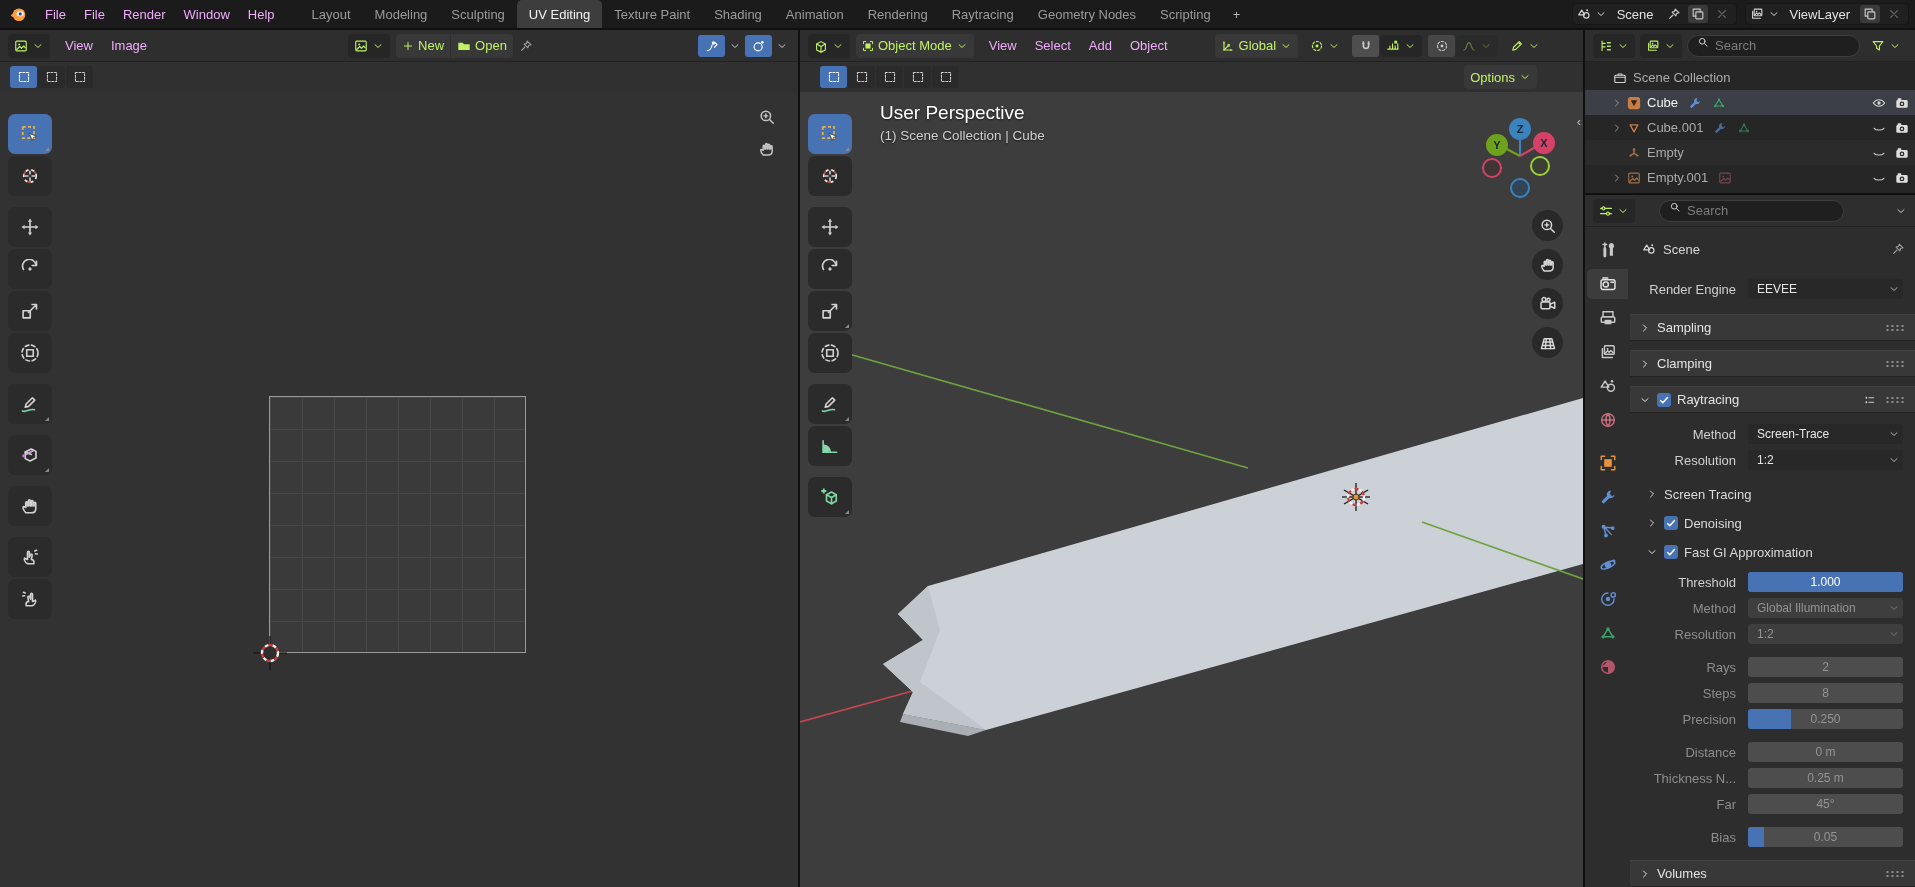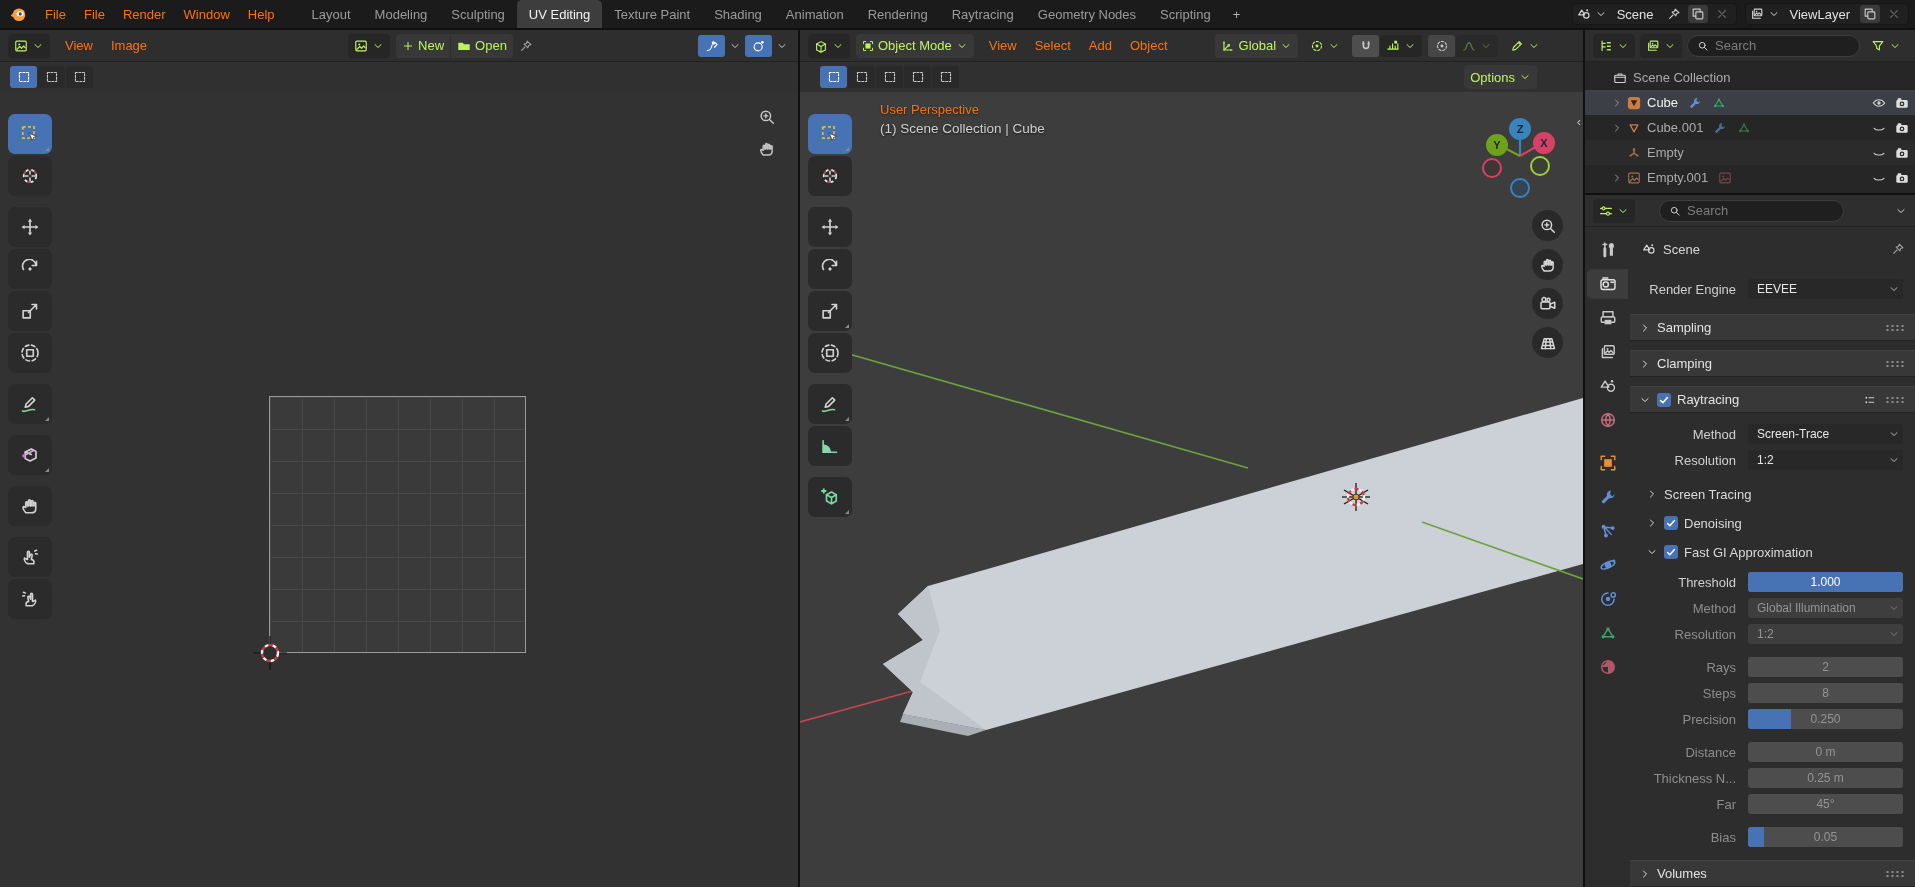--- a/index.html
+++ b/index.html
@@ -4,21 +4,21 @@
 <style>
 *{margin:0;padding:0;box-sizing:border-box}
 html,body{background:#0d0d0d}
 #root{position:relative;width:1915px;height:887px;overflow:hidden;background:#101010;
   font-family:"Liberation Sans",sans-serif;font-size:13px;color:#d4d4d4;-webkit-font-smoothing:antialiased}
 .ic{width:16px;height:16px;display:block}
 .ic12{width:12px;height:12px}.ic14{width:14px;height:14px}.ic18{width:18px;height:18px}.ic20{width:20px;height:20px}
 
 #topbar{position:absolute;left:0;top:0;width:1915px;height:28px;background:#1b1b1b;display:flex;align-items:center;z-index:10}
 #logo{padding:0 8px 0 10px}
-.menu-item{padding:4px 9px;color:#f97316;border-radius:3px;cursor:default}
+.menu-item{padding:4px 9px;color:#f0abfc;border-radius:3px;cursor:default}
 .ws-tabs{display:flex;align-items:stretch;height:28px;margin-left:16px}
 .ws-tab{display:flex;align-items:center;padding:0 12px;color:#9b9b9b;font-size:13px}
 .ws-tab.active{background:#3d3d3d;color:#f3f3f3;border-radius:5px 5px 0 0}
 .ws-add{display:flex;align-items:center;padding:0 10px;color:#b5b5b5}
 .tb-right{margin-left:auto;display:flex;gap:8px;margin-right:6px;align-items:center}
 .idblock{display:flex;align-items:center;background:#202020;border:1px solid #161616;border-radius:4px;height:22px;padding:0 4px;gap:4px}
 .idblock .txt{padding:0 6px;color:#e0e0e0}
 .minibtn{display:flex;align-items:center;justify-content:center;width:20px;height:18px;border-radius:3px;color:#c9c9c9;background:#3a3a3a}
 .minibtn.flat{background:transparent}
 .dim{opacity:.38}
@@ -42,36 +42,36 @@
 .toolbtn.gap{margin-top:9px}
 .toolbtn .corner{position:absolute;right:3px;bottom:3px;width:0;height:0;border-left:4px solid transparent;border-bottom:4px solid #8a8a8a}
 .green{color:#7ed6a2}
 
 #uvgrid{position:absolute;left:269px;top:366px;width:257px;height:257px;background:#3a3a3a;border:1px solid #9a9a9a;
  background-image:linear-gradient(#474747 1px,transparent 1px),linear-gradient(90deg,#474747 1px,transparent 1px);background-size:32px 32px;z-index:1}
 .floatnav{position:absolute;display:flex;flex-direction:column;gap:8px;z-index:6;color:#c5c5c5}
 .navcirc{width:31px;height:31px;border-radius:50%;background:rgba(38,38,38,.85);display:flex;align-items:center;justify-content:center;color:#d8d8d8}
 
 #vp-overlay{position:absolute;left:80px;top:72px;z-index:4;text-shadow:0 1px 2px rgba(0,0,0,.6)}
-#vp-overlay .l1{color:#f97316;font-size:13px}
+#vp-overlay .l1{color:#ffffff;font-size:19px}
 #vp-overlay .l2{color:#d0d0d0;margin-top:4px;font-size:13.5px}
 #vpscene{position:absolute;left:0;top:0;z-index:0}
 #gizmo{position:absolute;left:668px;top:62px;width:105px;height:110px;z-index:6}
 .axisball{position:absolute;width:22px;height:22px;border-radius:50%;display:flex;align-items:center;justify-content:center;font-size:11px;font-weight:bold;color:#1b2733}
 .axishollow{position:absolute;width:20px;height:20px;border-radius:50%}
 #vp-collapse{position:absolute;right:2px;top:84px;color:#bbb;z-index:6}
 
 .orow{display:flex;align-items:center;height:25px;padding:0 4px;color:#ababab;gap:3px}
 .orow.alt{background:#2b2b2b}
 .orow.selected{background:#3c4046;color:#f1f1f1}
 .orow .lbl{margin-left:3px;white-space:nowrap}
 .orow .spacer{flex:1}
 .badge{margin-left:7px;display:flex}
 .exp{width:14px;display:flex;justify-content:center;color:#9a9a9a}
-.searchbox{display:flex;align-items:center;gap:6px;background:#1f1f1f;border:1px solid #3d3d3d;border-radius:12px;height:22px;padding:0 9px;flex:1}
+.searchbox{display:flex;gap:6px;background:#1f1f1f;border:1px solid #3d3d3d;border-radius:12px;height:22px;padding:0 9px;flex:1}
 .searchbox input{background:transparent;border:none;outline:none;color:#cfcfcf;width:100%;font-family:inherit;font-size:13px}
 .searchbox input::placeholder{color:#7d7d7d}
 
 #prop-tabs{position:absolute;left:0;top:40px;width:45px;display:flex;flex-direction:column;align-items:center;z-index:2}
 .ptab{width:41px;height:30px;display:flex;align-items:center;justify-content:center;border-radius:5px 0 0 5px;margin-bottom:4px}
 .ptab.active{background:#3c3c3c}
 .ptab.tgap{margin-top:9px}
 #prop-content{position:absolute;left:45px;top:33px;width:285px;bottom:0;background:#2d2d2d;overflow:hidden}
 .pcrumb{display:flex;align-items:center;gap:7px;height:26px;margin:8px 10px 0 12px;color:#d8d8d8}
 .prow{display:flex;align-items:center;height:22px;margin:4px 12px 4px 0}

